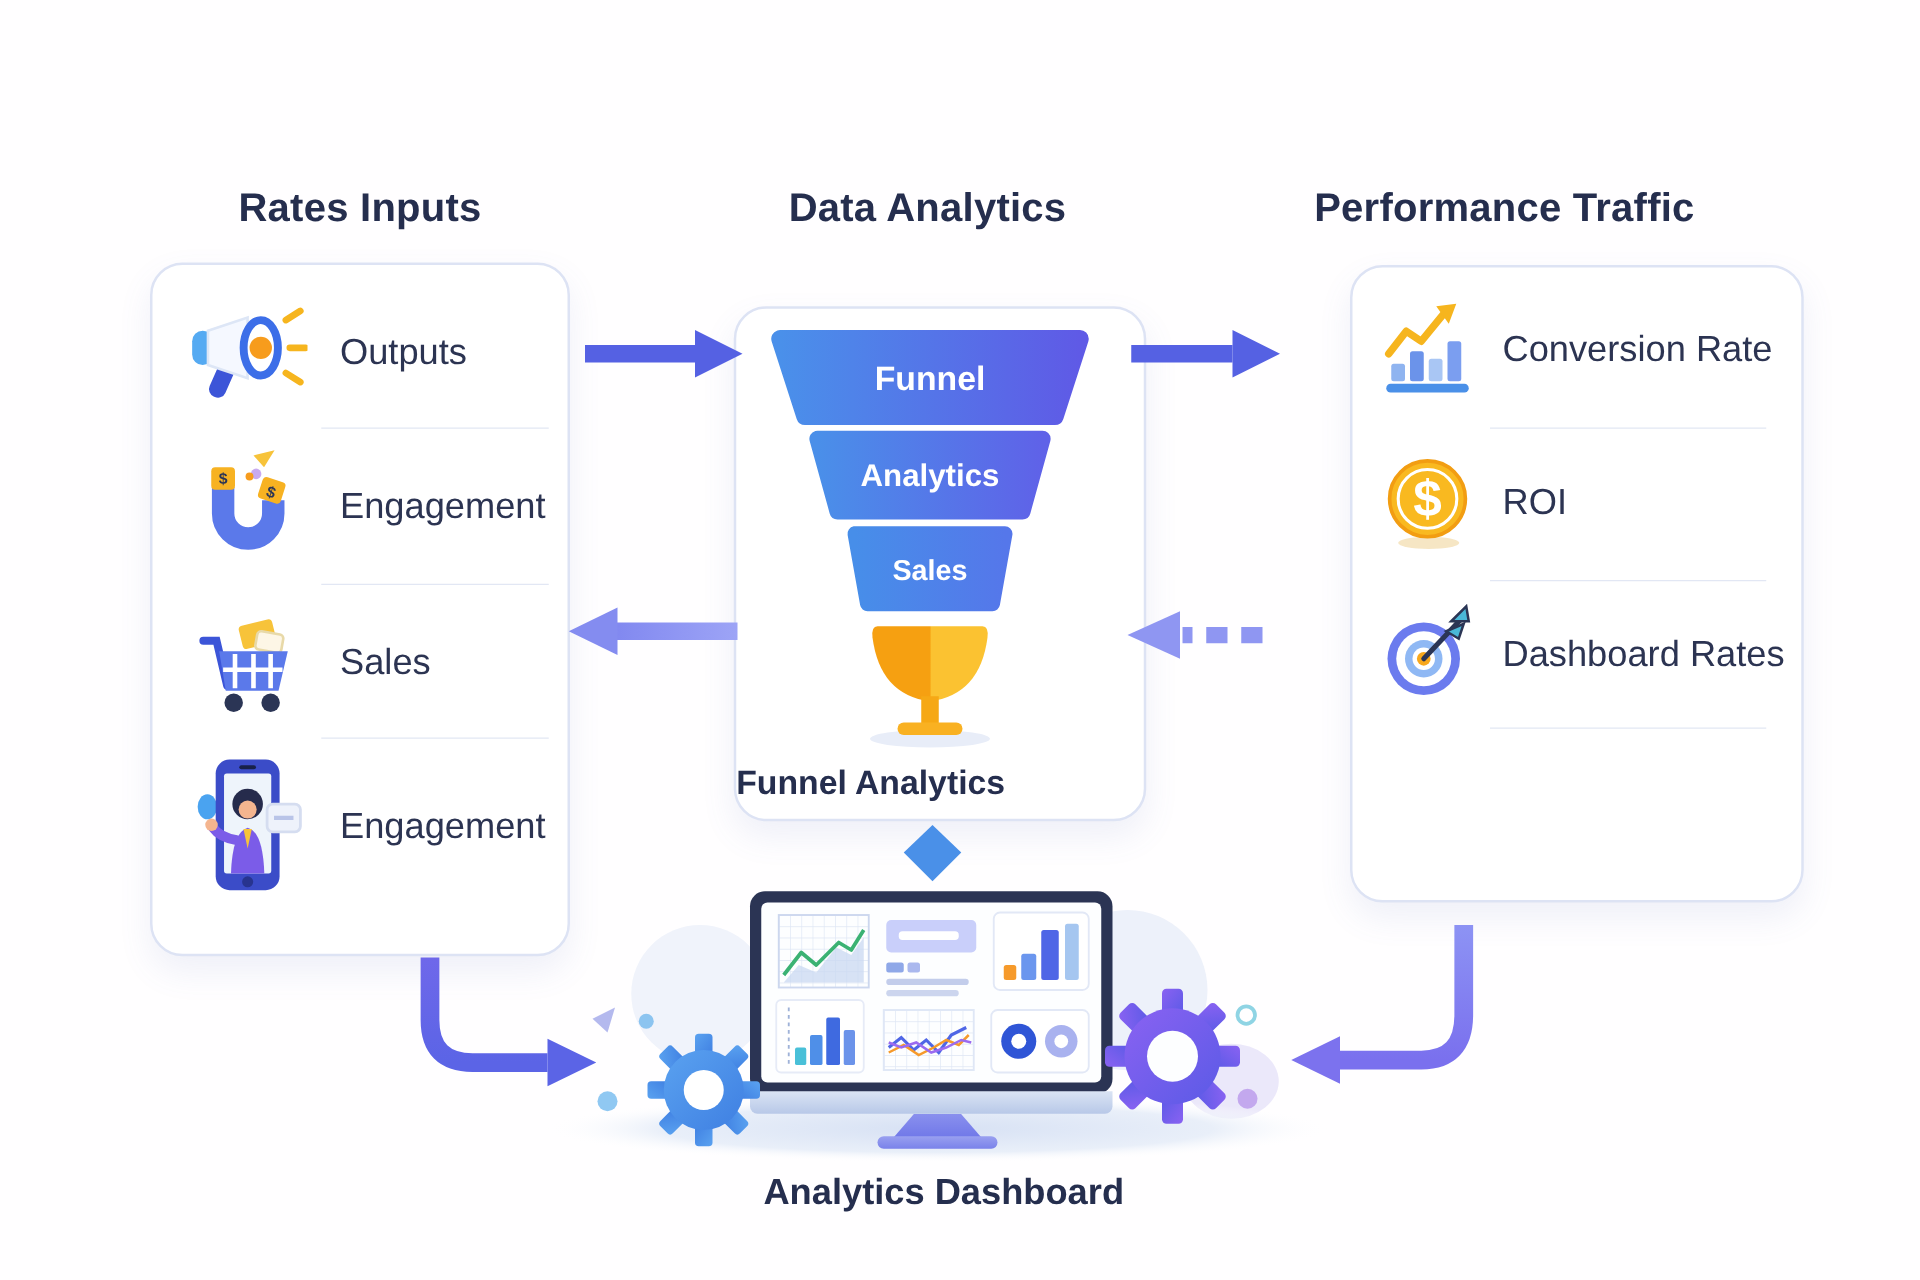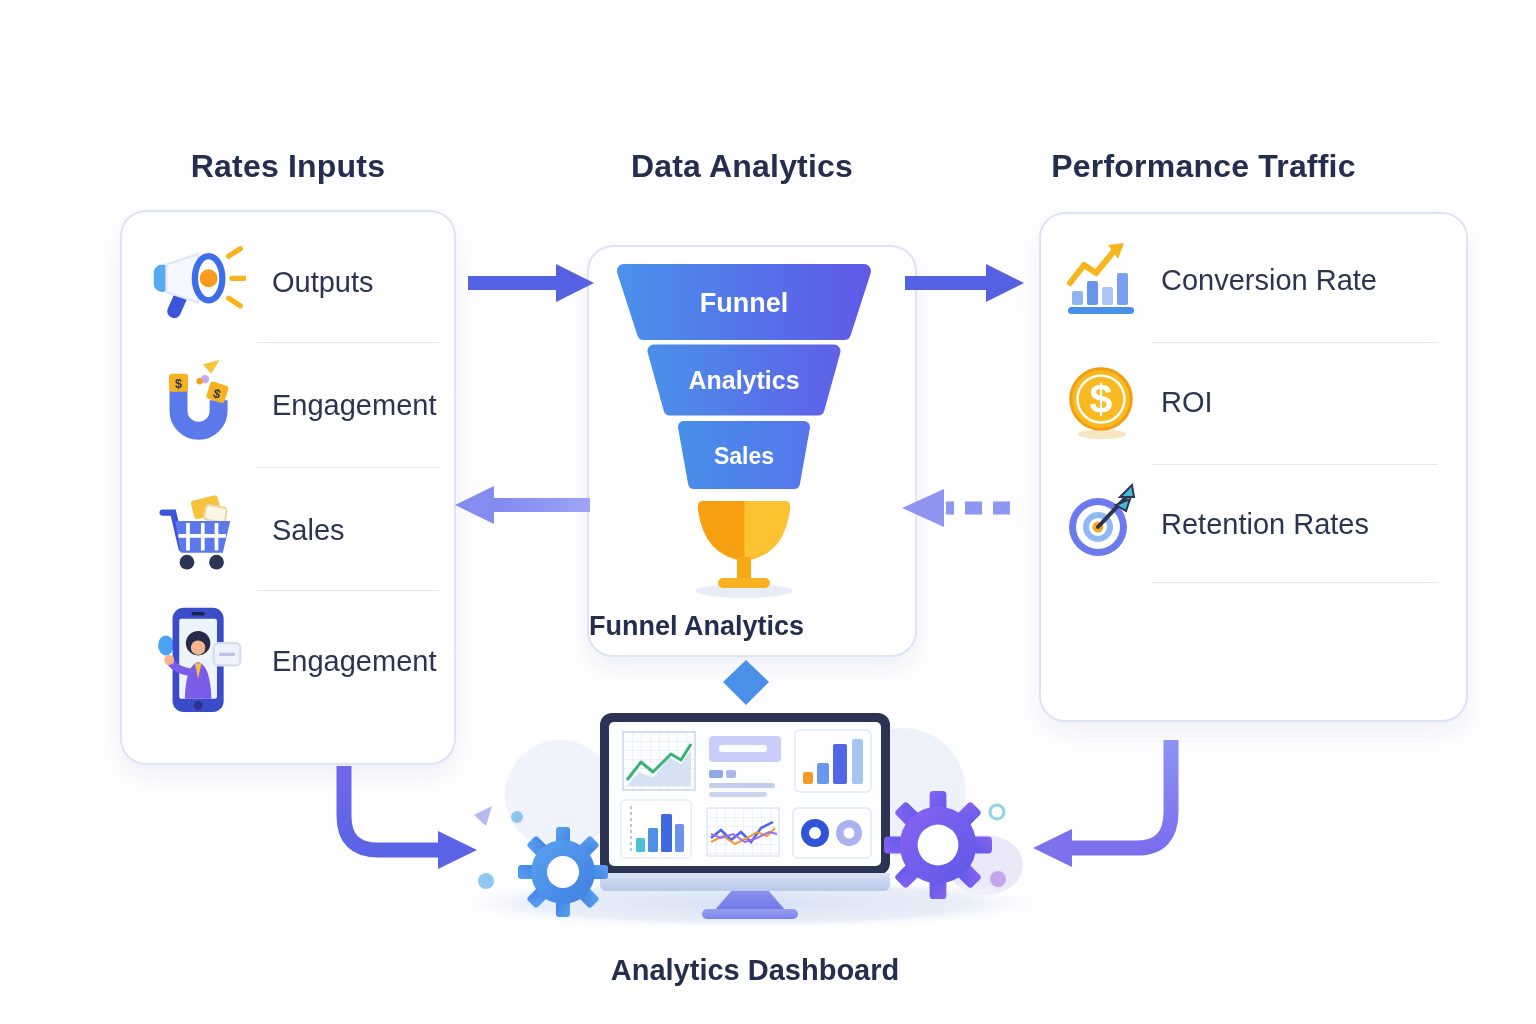--- a/index.html
+++ b/index.html
@@ -25,21 +25,21 @@
            border-radius:12px;padding:9px;box-sizing:border-box;z-index:5;}
   .screen{width:100%;height:100%;background:#fdfeff;border-radius:5px;overflow:hidden;}
   .chin{position:absolute;left:600px;top:873px;width:290px;height:18px;z-index:5;
         background:linear-gradient(#dae4f4,#b8c8e8);border-radius:0 0 6px 6px;}
   .neck{position:absolute;left:714px;top:891px;width:72px;height:20px;z-index:5;
         background:linear-gradient(#8a90ee,#6f77e8);
         clip-path:polygon(24% 0,76% 0,100% 100%,0 100%);}
   .base{position:absolute;left:702px;top:909px;width:96px;height:10px;border-radius:5px;z-index:5;
         background:linear-gradient(#99a0f0,#7a82ea);}
   .dash-caption{position:absolute;left:555px;width:400px;top:938px;text-align:center;
-                font-size:29px;font-weight:700;color:#252e4e;z-index:6;margin-top:16px;}
+                font-size:29px;font-weight:700;color:#252e4e;z-index:6;}
 </style>
 </head>
 <body>
 
 <div class="canvas">
 
   <svg class="overlay bg-layer" width="1536" height="1024">
     <defs>
       <radialGradient id="floorGrad" cx="50%" cy="50%" r="50%">
         <stop offset="0%" stop-color="#d7e1f4"></stop>
@@ -157,21 +157,21 @@
       <path d="M98,240 h84 q5,0 4,9 q-6,46 -46,51 q-40,-5 -46,-51 q-1,-9 4,-9 z" fill="url(#gold)"></path>
       <rect x="133" y="296" width="14" height="24" fill="#f6a815"></rect>
       <rect x="114" y="317" width="52" height="10" rx="5" fill="#f9b122"></rect>
       <text x="140" y="51" text-anchor="middle" font-size="27" font-weight="bold" fill="#ffffff">Funnel</text>
       <text x="140" y="128" text-anchor="middle" font-size="25" font-weight="bold" fill="#ffffff">Analytics</text>
       <text x="140" y="203" text-anchor="middle" font-size="23" font-weight="bold" fill="#ffffff">Sales</text>
     </svg>
     <div class="stage-caption">Funnel Analytics</div>
   </section>
 
-  <section class="card card-right" style="left:1039px;top:212px;width:429px;height:510px">
+  <section class="card card-right" style="left:1080px;top:212px;width:363px;height:510px">
     <div class="item-row" style="top:18px;height:96px">
       <span class="icon-box">
         <svg width="90" height="90" viewBox="0 0 90 90">
           <rect x="12" y="72" width="66" height="7" rx="3.5" fill="#4a90e8"></rect>
           <rect x="16" y="56" width="11" height="14" rx="2" fill="#8fb4f0"></rect>
           <rect x="31" y="46" width="11" height="24" rx="2" fill="#6b93ea"></rect>
           <rect x="46" y="52" width="11" height="18" rx="2" fill="#a9c6f4"></rect>
           <rect x="61" y="38" width="11" height="32" rx="2" fill="#7b9ef0"></rect>
           <polyline points="14,48 28,30 40,38 58,16" stroke="#f6b51e" stroke-width="6" fill="none" stroke-linecap="round" stroke-linejoin="round"></polyline>
           <polygon points="52,10 68,8 62,24" fill="#f6b51e"></polygon>
@@ -200,21 +200,21 @@
           <circle cx="42" cy="48" r="29" fill="#6b7bee"></circle>
           <circle cx="42" cy="48" r="22" fill="#ffffff"></circle>
           <circle cx="42" cy="48" r="15" fill="#8fb8f4"></circle>
           <circle cx="42" cy="48" r="9" fill="#ffffff"></circle>
           <circle cx="42" cy="48" r="5.5" fill="#f7a71c"></circle>
           <line x1="42" y1="48" x2="74" y2="14" stroke="#2b3555" stroke-width="4" stroke-linecap="round"></line>
           <polygon points="64,18 76,6 78,18" fill="#4ab8d8" stroke="#2b3555" stroke-width="2"></polygon>
           <polygon points="60,26 74,20 70,32" fill="#4ab8d8" stroke="#2b3555" stroke-width="2"></polygon>
         </svg>
       </span>
-      <span class="row-label">Retention Rates</span>
+      <span class="row-label">Dashboard Rates</span>
     </div>
     <div class="divider" style="left:110px;right:28px;top:368px"></div>
 
   </section>
 
   <div class="monitor">
     <div class="screen">
       <svg width="272" height="144" viewBox="0 0 272 144">
         <defs>
           <pattern id="grid" width="9" height="9" patternUnits="userSpaceOnUse">

